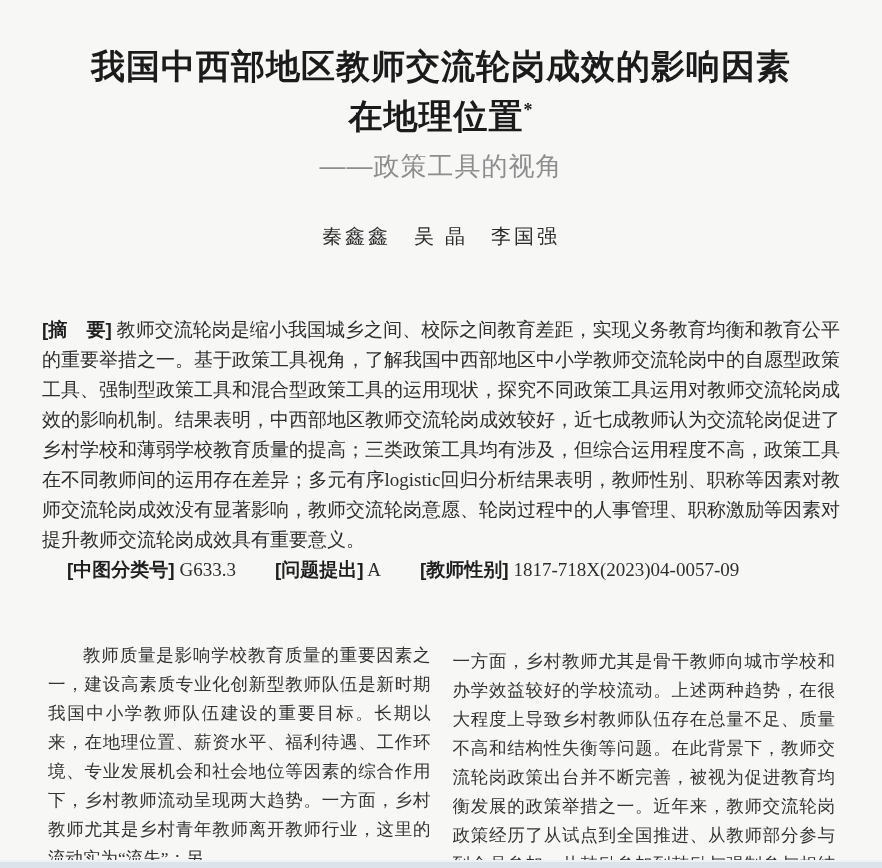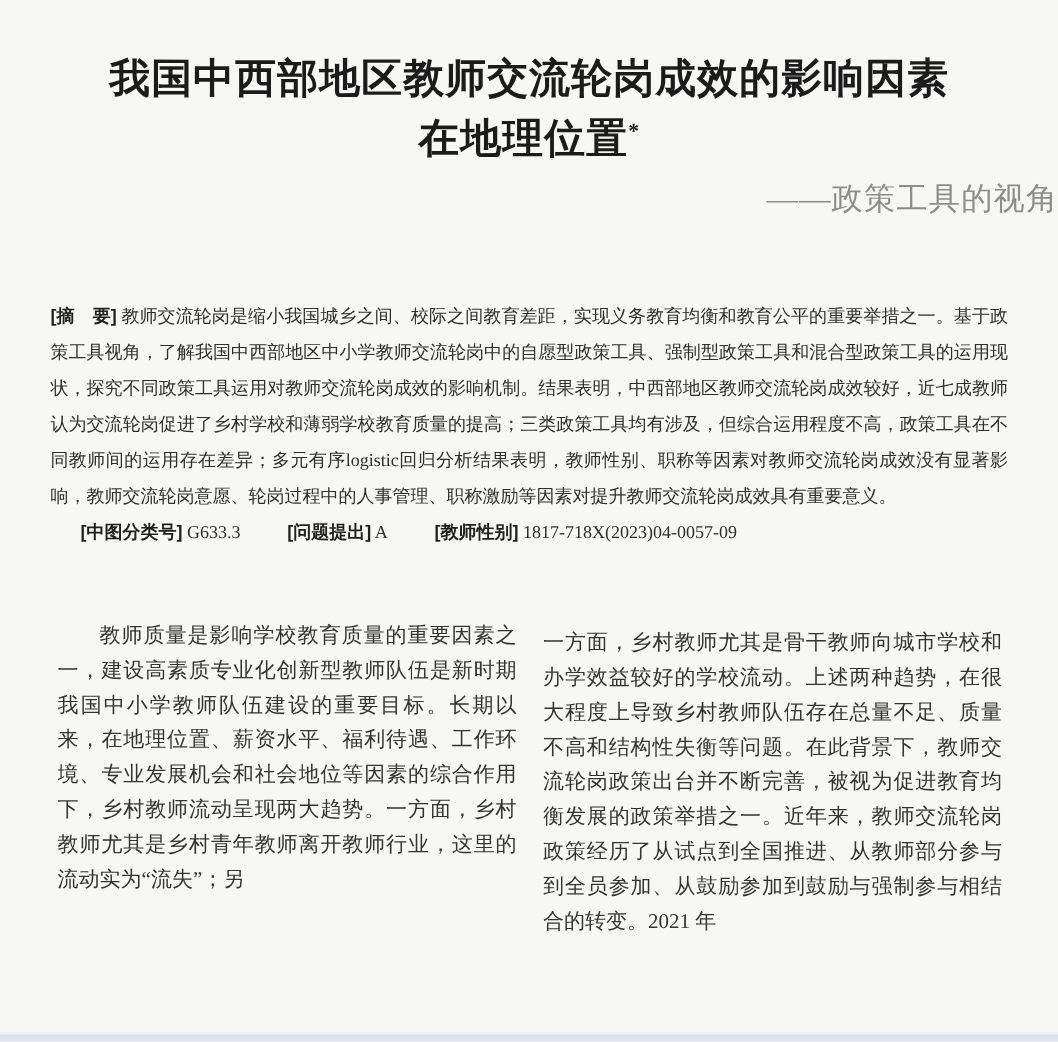--- a/index.html
+++ b/index.html
@@ -26,39 +26,39 @@
     letter-spacing: 1px;
     color: #1b1b1b;
   }
   .title sup {
     font-size: 18px;
     vertical-align: super;
     line-height: 0;
   }
   .subtitle {
     margin-top: 5px;
-    text-align: right;
-    font-family: Liberation Serif, serif;
+    text-align: center;
+    font-family: Liberation Sans, sans-serif;
     font-weight: 400;
     font-size: 26px;
     line-height: 38px;
     letter-spacing: 1px;
     color: #8d8d8d;
   }
   .authors {
     margin-top: 36px;
     text-align: center;
     font-size: 20px;
     line-height: 30px;
     letter-spacing: 3px;
     color: #2a2a2a;
   }
   .meta {
     margin: 64px 42px 0;
-    font-size: 15px;
+    font-size: 19px;
     line-height: 30px;
     text-align: justify;
     color: #2e2e2e;
   }
   .meta p { margin: 0; }
   .meta .label {
     font-family: "Liberation Sans", sans-serif;
     font-weight: 700;
     color: #1f1f1f;
   }
@@ -97,20 +97,21 @@
 </style>
 </head>
 <body>
 
 <div class="page">
 
   <h1 class="title"><span>我国中西部地区教师交流轮岗成效的影响因素</span><br><span>在地理位置</span><sup>*</sup></h1>
 
   <div class="subtitle">——政策工具的视角</div>
 
+  <div class="authors">秦鑫鑫　吴 晶　李国强</div>
 
   <div class="meta">
     <p><span class="label">[摘　要]</span> <span>教师交流轮岗是缩小我国城乡之间、校际之间教育差距，实现义务教育均衡和教育公平的重要举措之一。基于政策工具视角，了解我国中西部地区中小学教师交流轮岗中的自愿型政策工具、强制型政策工具和混合型政策工具的运用现状，探究不同政策工具运用对教师交流轮岗成效的影响机制。结果表明，中西部地区教师交流轮岗成效较好，近七成教师认为交流轮岗促进了乡村学校和薄弱学校教育质量的提高；三类政策工具均有涉及，但综合运用程度不高，政策工具在不同教师间的运用存在差异；多元有序logistic回归分析结果表明，教师性别、职称等因素对教师交流轮岗成效没有显著影响，教师交流轮岗意愿、轮岗过程中的人事管理、职称激励等因素对提升教师交流轮岗成效具有重要意义。</span></p>
 
 
     <p><span class="seg"><span class="label">[中图分类号]</span> <span>G633.3</span></span><span class="seg"><span class="label">[问题提出]</span> <span>A</span></span><span class="seg"><span class="label">[教师性别]</span> <span>1817-718X(2023)04-0057-09</span></span></p>
   </div>
 
   <div class="columns">
     <div class="col col-left">

